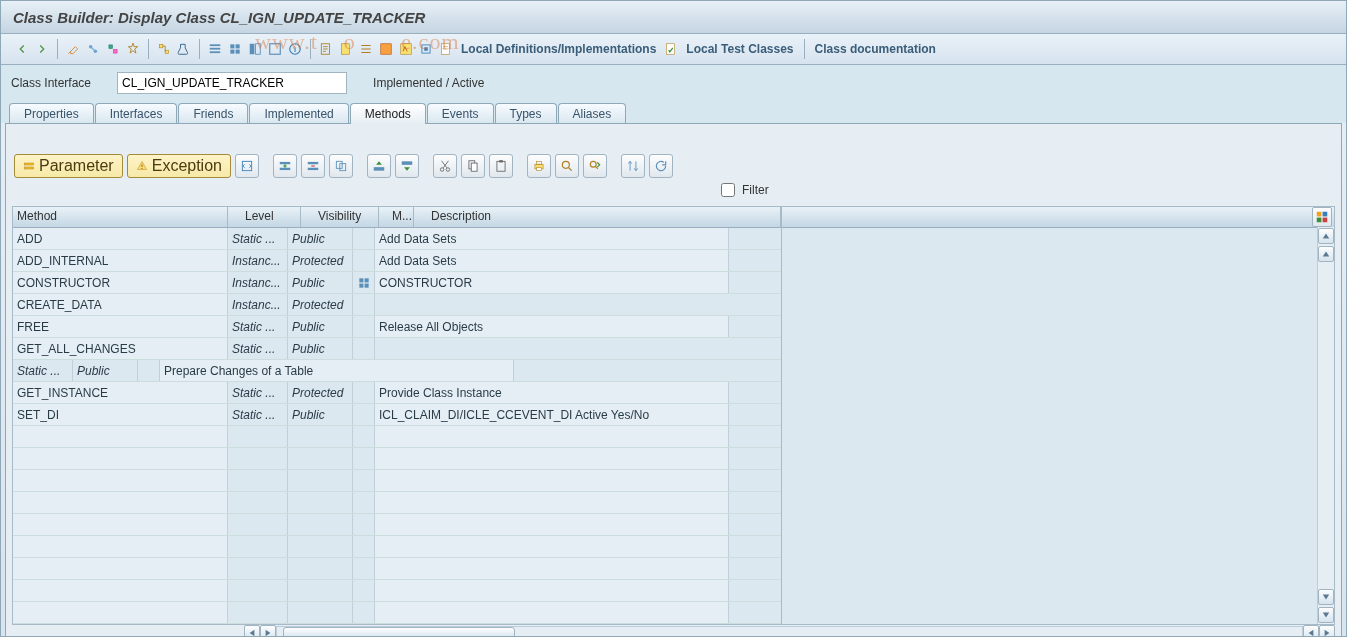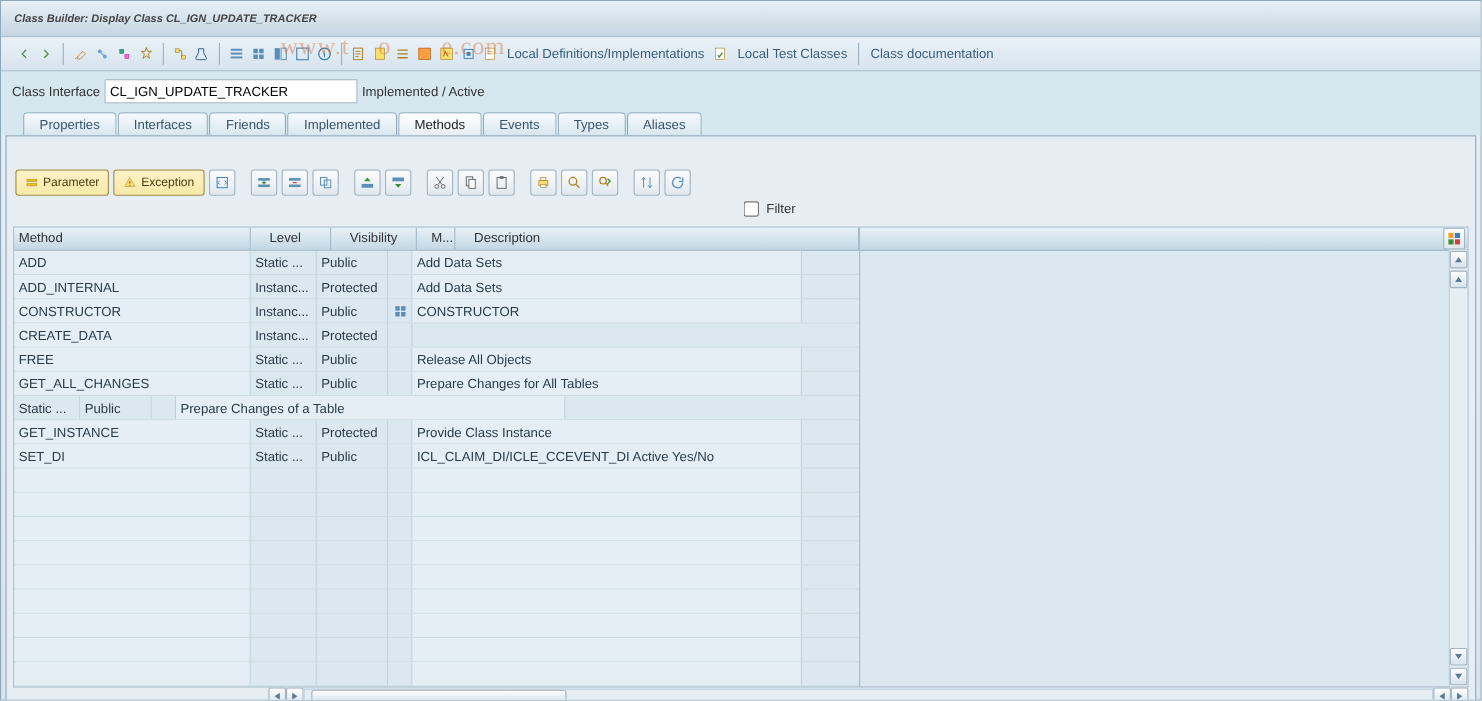--- a/index.html
+++ b/index.html
@@ -1,60 +1,60 @@
 <!DOCTYPE html>
 <html><head>
 <meta charset="utf-8">
 <style>
   html, body { margin:0; padding:0; font-family: Arial, sans-serif; font-size:12px; color:#333; background:#e6eef4; }
   .window { width:1347px; height:637px; position:relative; background:linear-gradient(to bottom,#e8f0f6,#d8e4ee); border:1px solid #8ea8b8; box-sizing:border-box; overflow:hidden; }
 
   
   .titlebar { height:32px; background:linear-gradient(to bottom,#e8f0f6,#c4d5e2); display:flex; align-items:center; padding:0 12px; border-bottom:1px solid #9ab0c0; }
-  .titlebar .title { font-style:italic; font-weight:bold; color:#444; font-size:10px; }
+  .titlebar .title { font-style:italic; font-weight:bold; color:#444; font-size:15px; }
 
   
   .apptoolbar { height:30px; display:flex; align-items:center; padding:0 12px; gap:2px; border-bottom:1px solid #9ab0c0; background:linear-gradient(to bottom,#eaf2f8,#d6e3ee); }
   .sep { width:1px; height:20px; background:#9ab0c0; margin:0 4px; }
   .tbtn { width:18px; height:18px; display:flex; align-items:center; justify-content:center; cursor:pointer; border-radius:2px; }
   .tbtn svg { width:14px; height:14px; }
-  .linkbtn { color:#3a5d7a; font-size:12px; cursor:pointer; padding:0 4px; white-space:nowrap; }
-
-  
-  .subhead { height:36px; display:flex; align-items:center; padding:0 10px; gap:4px; background:#d6e7ef; }
+  .linkbtn { color:#3a5d7a; font-size:12px; cursor:pointer; padding:0 4px; white-space:nowrap;font-weight:bold; }
+
+  
+  .subhead { height:36px; display:flex; align-items:center; padding:0 10px; gap:26px; background:#d6e7ef; }
   .subhead .lab { font-size:12px; color:#333; }
   .textin { height:20px; border:1px solid #a0b4c2; background:#fff; padding:0 4px; font-size:12px; }
   .status-text { font-size:12px; color:#333; }
 
   
-  .tabstrip { display:flex; align-items:flex-start; padding-left:20px; height:22px; background:#d6e7ef; }
+  .tabstrip { display:flex; align-items:center; padding-left:8px; height:22px; background:#d6e7ef; }
   .tab { padding:3px 14px 3px 14px; margin-right:1px; border:1px solid #8ea8b8; border-bottom:none; background:linear-gradient(to bottom,#f6fbff,#d8e6ef); border-radius:4px 4px 0 0; cursor:pointer; color:#39536a; position:relative; top:1px; }
   .tab.active { background:linear-gradient(to bottom,#fff,#e6eef4); font-weight:normal; color:#222; z-index:2; }
 
   
   .tabbody { margin:0 4px 4px 4px; border:1px solid #8ea8b8; background:#e6eef4; height:540px; padding:6px 6px 6px 6px; box-sizing:border-box; position:relative; }
 
   
   .btnrow { display:flex; align-items:center; gap:4px; padding:2px 2px 6px 2px; }
-  .lblbtn { display:flex; align-items:center; height:22px; border:1px solid #a38b3a; background:linear-gradient(to bottom,#fff3c8,#f7e9a7); padding:0 8px; border-radius:3px; cursor:pointer; gap:4px; font-size:11px; color:#4a3c0f; }
+  .lblbtn { display:flex; align-items:center; height:22px; border:1px solid #a38b3a; background:linear-gradient(to bottom,#fff3c8,#f7e9a7); padding:0 8px; border-radius:3px; cursor:pointer; gap:4px; font-size:16px; color:#4a3c0f; }
   .iconbtn { width:22px; height:22px; display:flex; align-items:center; justify-content:center; border:1px solid #a0b4c2; background:linear-gradient(to bottom,#fdfdfd,#e0e8ee); border-radius:3px; cursor:pointer; }
   .iconbtn svg { width:14px; height:14px; }
   .btnrow .gap { width:6px; }
   .filter { display:flex; align-items:center; gap:4px; margin-left:40px;margin-top:48px; }
   .filter input[type=checkbox] { width:14px; height:14px; }
 
   
   .gridwrap { position:relative; display:flex; }
   .grid { border:1px solid #a6bac8; background:#dbe8f0; flex:0 0 720px; border-right:none;}
   .ghead { display:flex; background:linear-gradient(to bottom,#e8f1f7,#c4d7e4); border-bottom:1px solid #9ab0c0; height:20px;gap:13px; }
   .gh { border-right:1px solid #a6bac8; padding:2px 4px; font-size:12px; color:#333; overflow:hidden; white-space:nowrap; box-sizing:border-box;}
   .grow { display:flex; height:21px; border-bottom:1px solid #cdd; }
   .gc { border-right:1px solid #c0d0da; padding:2px 4px; font-size:12px; color:#2a3b48; overflow:hidden; white-space:nowrap; box-sizing:border-box; display:flex; align-items:center;}
   .gc.input { background:#e4eef4; }
-  .gc.ro { background:#dbe8f0; }
+  .gc.ro { background:#dbe8f0;font-style:italic; }
   .col-method { width:215px; }
   .col-level { width:60px; }
   .col-vis { width:65px; }
   .col-m { width:22px; justify-content:center; padding:2px 0;}
   .col-desc { width:354px; }
 
   
   .rightgutter { flex:1; border:1px solid #a6bac8; border-left:1px solid #a6bac8; background:#dbe8f0; position:relative; }
   .rightgutter .ghead2 { height:20px; border-bottom:1px solid #9ab0c0; background:linear-gradient(to bottom,#e8f1f7,#c4d7e4); display:flex; justify-content:flex-end; align-items:center; padding-right:2px;}
   .rightgutter .scrollbar { position:absolute; right:0; top:20px; bottom:0; width:16px; background:#e6eef4; border-left:1px solid #bcd; display:flex; flex-direction:column; align-items:center; }
@@ -399,21 +399,20 @@
               <div class="gc ro col-level">Static ...</div>
               <div class="gc ro col-vis">Public</div>
               <div class="gc ro col-m"></div>
               <div class="gc input col-desc">Release All Objects</div>
             </div>
             <div class="grow">
               <div class="gc input col-method">GET_ALL_CHANGES</div>
               <div class="gc ro col-level">Static ...</div>
               <div class="gc ro col-vis">Public</div>
               <div class="gc ro col-m"></div>
-              <div class="gc input col-desc">Prepare Changes for All Tables</div>
             </div>
             <div class="grow">
               <div class="gc ro col-level">Static ...</div>
               <div class="gc ro col-vis">Public</div>
               <div class="gc ro col-m"></div>
               <div class="gc input col-desc">Prepare Changes of a Table</div>
             </div>
             <div class="grow">
               <div class="gc input col-method">GET_INSTANCE</div>
               <div class="gc ro col-level">Static ...</div>

